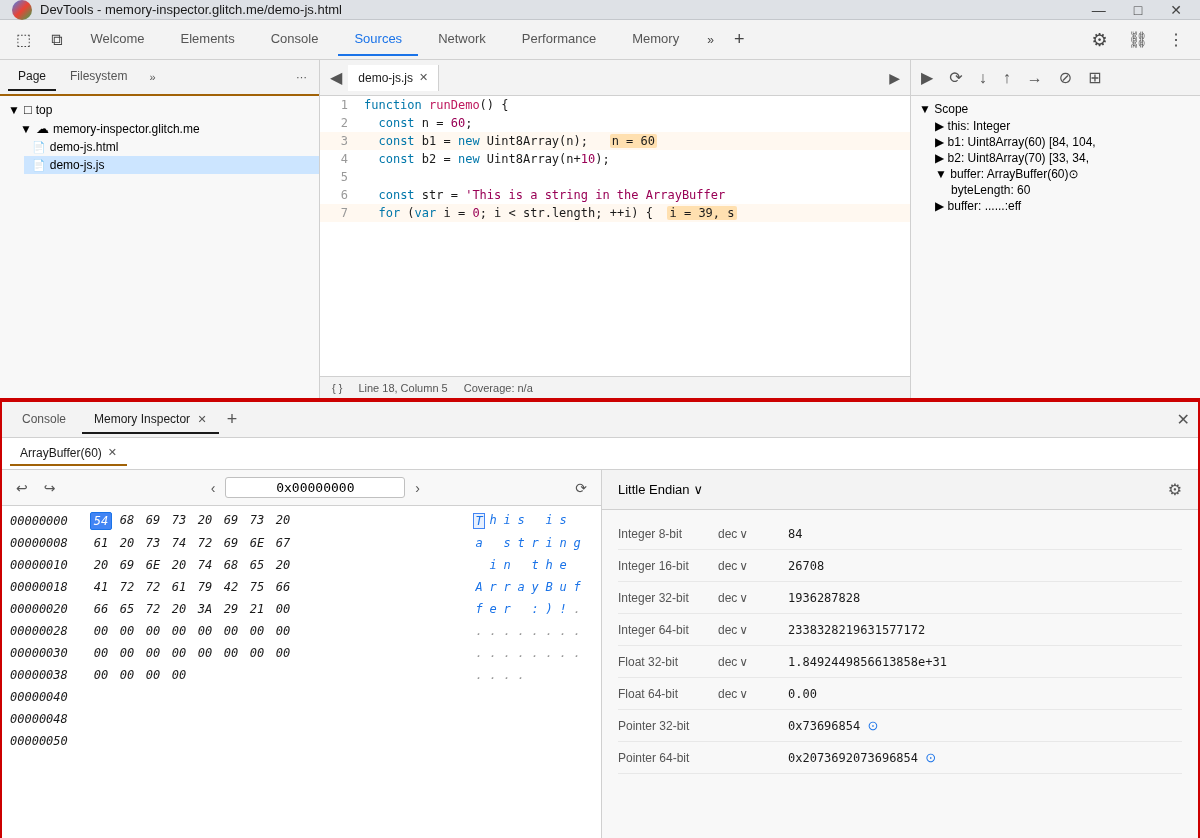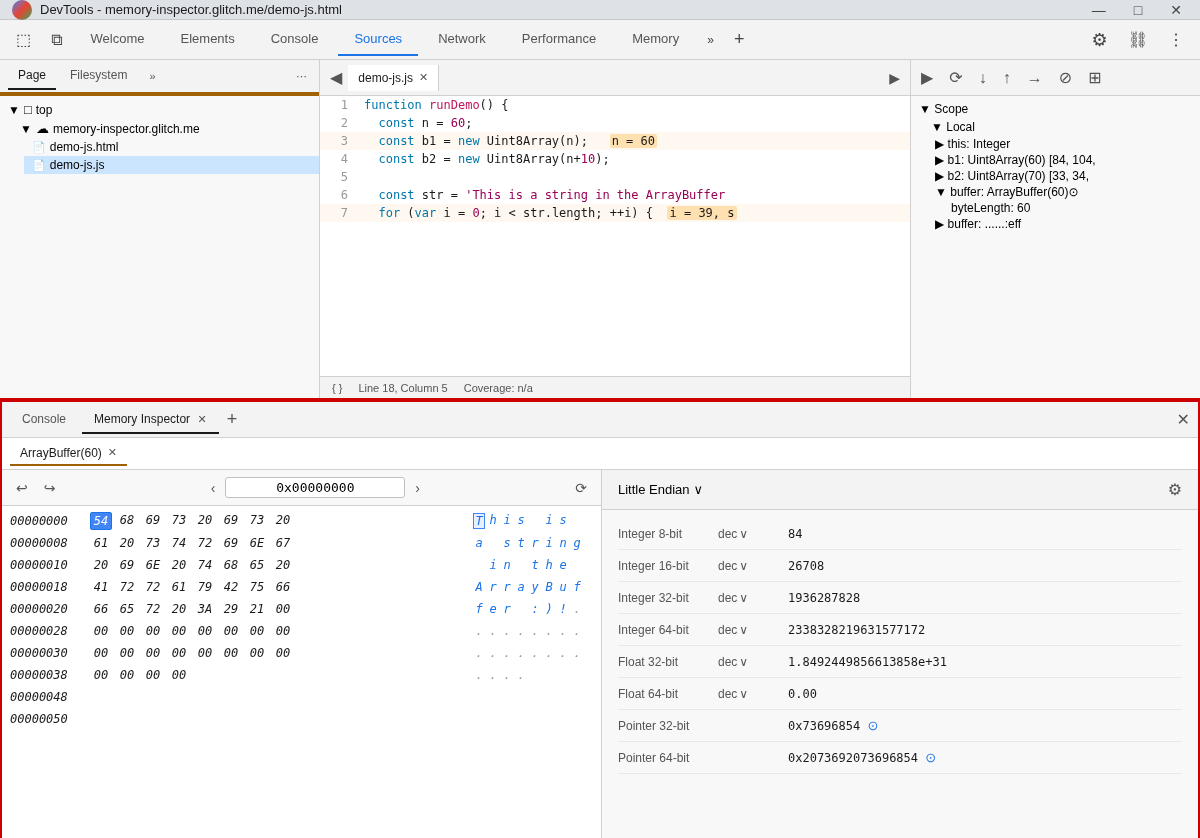--- a/index.html
+++ b/index.html
@@ -19,21 +19,21 @@
     .tab-item.active { color: #1a73e8; border-bottom: 2px solid #1a73e8; font-weight: 500; }
     .tab-separator { flex: 1; }
 
     
     .devtools { display: flex; flex-direction: column; height: calc(838px - 32px); background: #f3f3f3; }
     .devtools-top { display: flex; height: 340px; border-bottom: 2px solid #c00; }
     .devtools-bottom { display: flex; flex-direction: column; flex: 1; border: 2px solid #c00; margin: 0; }
 
     
     .left-panel { width: 320px; background: #f8f8f8; border-right: 1px solid #d0d0d0; display: flex; flex-direction: column; }
-    .panel-tabs { display: flex; align-items: center; height: 36px; background: #f3f3f3; border-bottom: 4px solid #a16207; padding: 0 8px; gap: 4px; }
+    .panel-tabs { display: flex; align-items: center; height: 36px; background: #f3f3f3; border-bottom: 2px solid #a16207; padding: 0 8px; gap: 4px; }
     .panel-tab { padding: 6px 10px; font-size: 12px; color: #555; cursor: pointer; border-bottom: 2px solid transparent; }
     .panel-tab.active { color: #1a1a1a; border-bottom: 2px solid #1a1a1a; }
     .panel-toolbar-btn { background: none; border: none; cursor: pointer; padding: 2px 4px; color: #555; font-size: 11px; }
 
     .file-tree { padding: 4px 0; font-size: 12px; overflow-y: auto; flex: 1; }
     .tree-item { padding: 2px 8px; cursor: pointer; display: flex; align-items: center; gap: 4px; }
     .tree-item.selected { background: #cce5ff; }
     .tree-indent { margin-left: 12px; }
     .tree-indent2 { margin-left: 24px; }
 
@@ -226,23 +226,20 @@
         <button class="right-toolbar-btn">↑</button>
         <button class="right-toolbar-btn">→</button>
         <button class="right-toolbar-btn">⊘</button>
         <button class="right-toolbar-btn">⊞</button>
       </div>
       <div class="scope-content">
         <div class="scope-section">
           <div class="scope-header">
             <span>▼ Scope</span>
           </div>
-          <div class="scope-header" style="padding-left: 16px;">
-            <span>▼ Local</span>
-          </div>
           <div class="scope-item">
             <span>▶ this: Integer</span>
           </div>
           <div class="scope-item">
             <span>▶ b1: Uint8Array(60) [84, 104,</span>
           </div>
           <div class="scope-item">
             <span>▶ b2: Uint8Array(70) [33, 34,</span>
           </div>
           <div class="scope-item">
@@ -468,20 +465,25 @@
               <span class="hex-byte">00</span>
             </div>
             <div class="hex-ascii">
               <span class="hex-char dot">.</span>
               <span class="hex-char dot">.</span>
               <span class="hex-char dot">.</span>
               <span class="hex-char dot">.</span>
             </div>
           </div>
 
+          <div class="hex-row">
+            <span class="hex-addr">00000040</span>
+            <div class="hex-bytes"></div>
+            <div class="hex-ascii"></div>
+          </div>
 
           <div class="hex-row">
             <span class="hex-addr">00000048</span>
             <div class="hex-bytes"></div>
             <div class="hex-ascii"></div>
           </div>
 
           <div class="hex-row">
             <span class="hex-addr">00000050</span>
             <div class="hex-bytes"></div>

